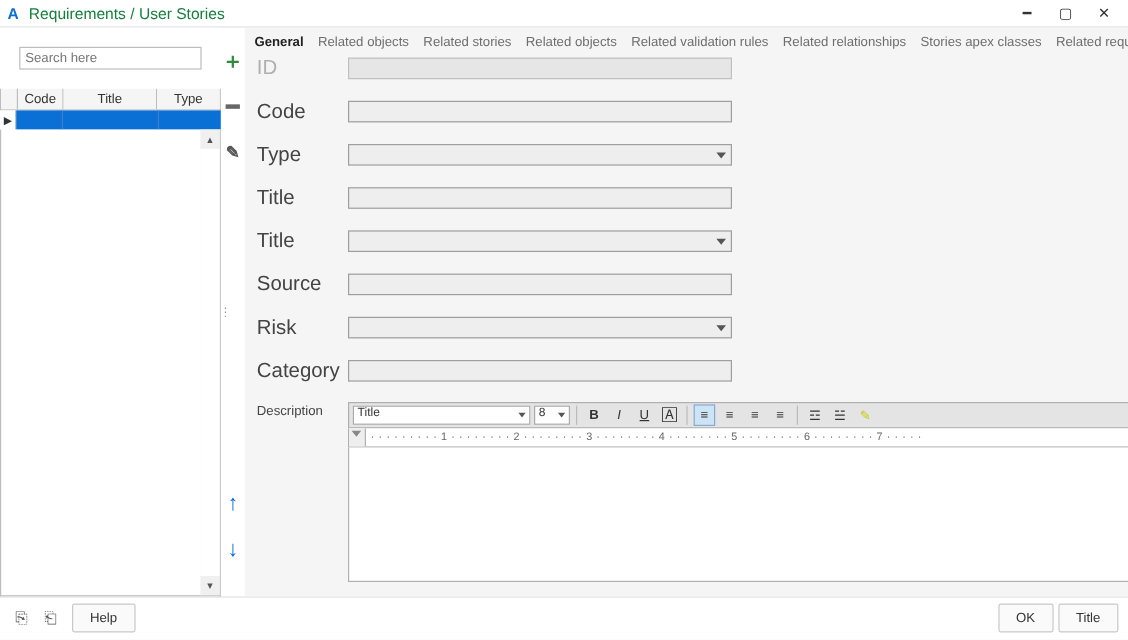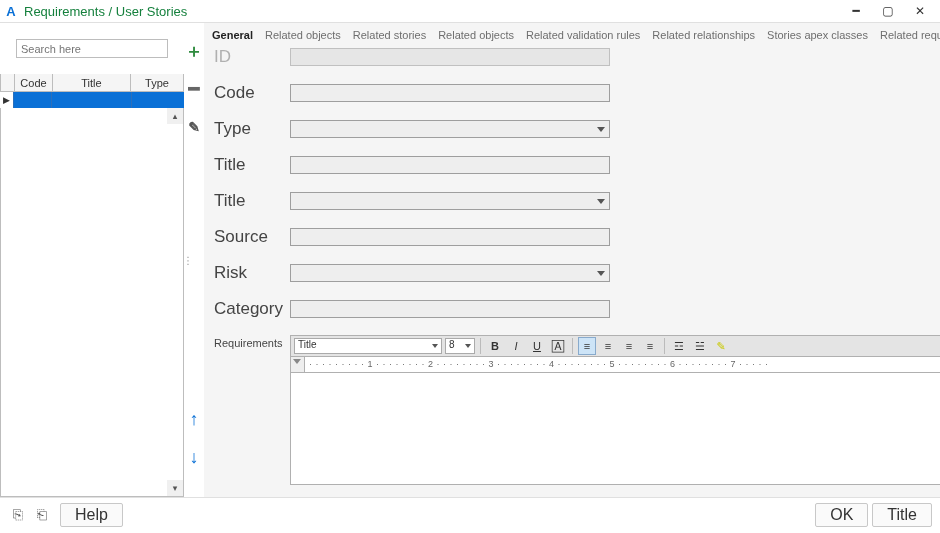--- a/index.html
+++ b/index.html
@@ -82,21 +82,21 @@
   .ruler-corner { position: absolute; left: 0; top: 0; width: 14px; height: 15px; background: #eee; border-right: 1px solid #b0b0b0; }
   .ruler-corner::before { content: ""; position: absolute; left: 2px; top: 2px; width: 0; height: 0; border-left: 4px solid transparent; border-right: 4px solid transparent; border-top: 5px solid #888; }
   .ruler-scale { position: absolute; left: 14px; right: 14px; top: 0; bottom: 0; font-size: 9px; color: #666; padding-left: 4px; letter-spacing: 0.5px; overflow: hidden; line-height: 15px; }
 
   .editor-body { height: 112px; border: 1px solid #b0b0b0; border-top: none; background: #fff; position: relative; }
 
   
   .footer-sep { height: 1px; background: #e0e0e0; }
   .footer { height: 34px; display: flex; align-items: center; padding: 0 8px; }
   .footer-icon { width: 20px; height: 20px; display: flex; align-items: center; justify-content: center; font-size: 13px; color: #555; margin-right: 4px; }
-  .footer-btn { height: 24px; border: 1px solid #c8c8c8; background: #fafafa; font-size: 16px; padding: 0 14px; display: flex; align-items: center; justify-content: center; border-radius: 2px; margin-left: 4px; }
+  .footer-btn { height: 24px; border: 1px solid #c8c8c8; background: #fafafa; font-size: 11px; padding: 0 14px; display: flex; align-items: center; justify-content: center; border-radius: 2px; margin-left: 4px; }
   .footer-spacer { flex: 1; }
 </style>
 </head>
 <body>
 
 <div class="titlebar">
   <span class="app-icon">A</span>
   <span class="titlebar-text">Requirements / User Stories</span>
   <span class="titlebar-spacer"></span>
   <span class="win-btn">━</span>
@@ -184,21 +184,21 @@
       <div class="field">
         <div class="field-label">Risk</div>
         <div class="field-select"></div>
       </div>
       <div class="field">
         <div class="field-label">Category</div>
         <div class="field-input"></div>
       </div>
 
       <div class="desc-field">
-        <div class="desc-label">Requirements</div>
+        <div class="desc-label">Description</div>
         <div class="editor-col">
           <div class="editor-tools">
             <div class="font-select">Title</div>
             <div class="size-select">8</div>
             <div class="tool-sep"></div>
             <span class="ed-btn bold">B</span>
             <span class="ed-btn italic">I</span>
             <span class="ed-btn" style="text-decoration:underline;">U</span>
             <span class="ed-btn">🄰</span>
             <div class="tool-sep"></div>

